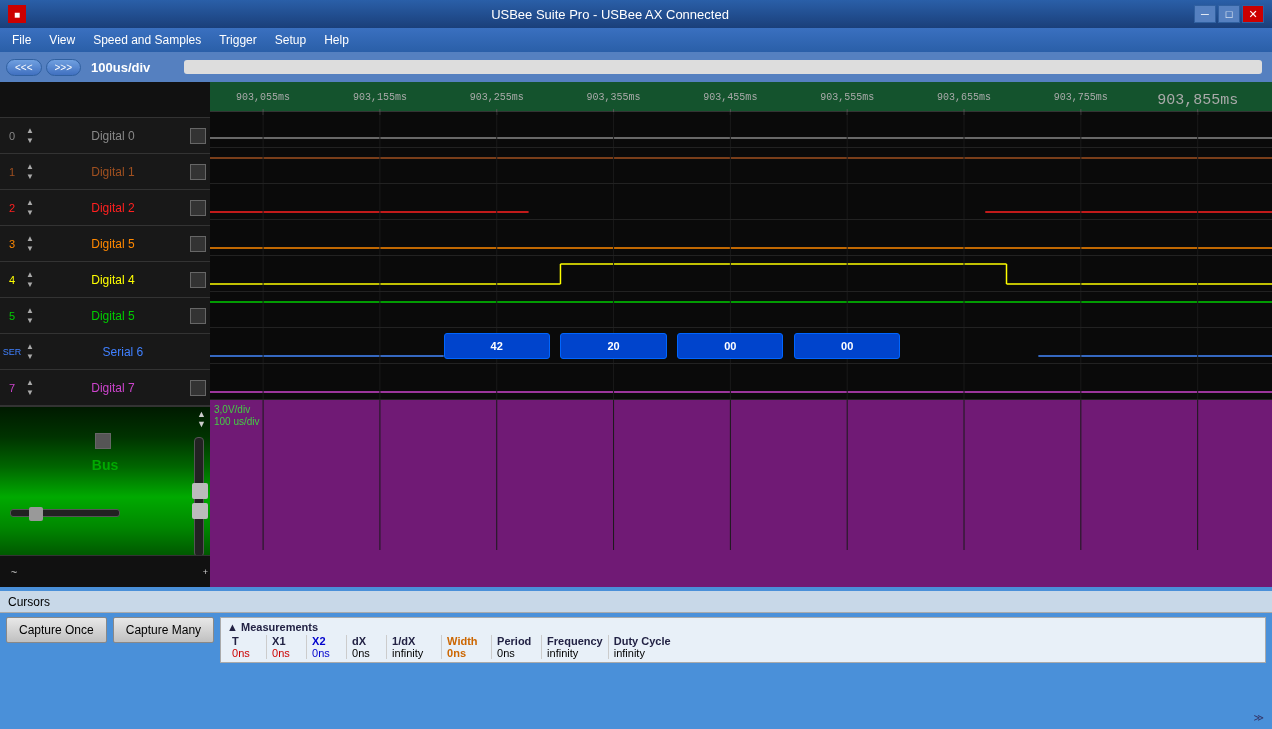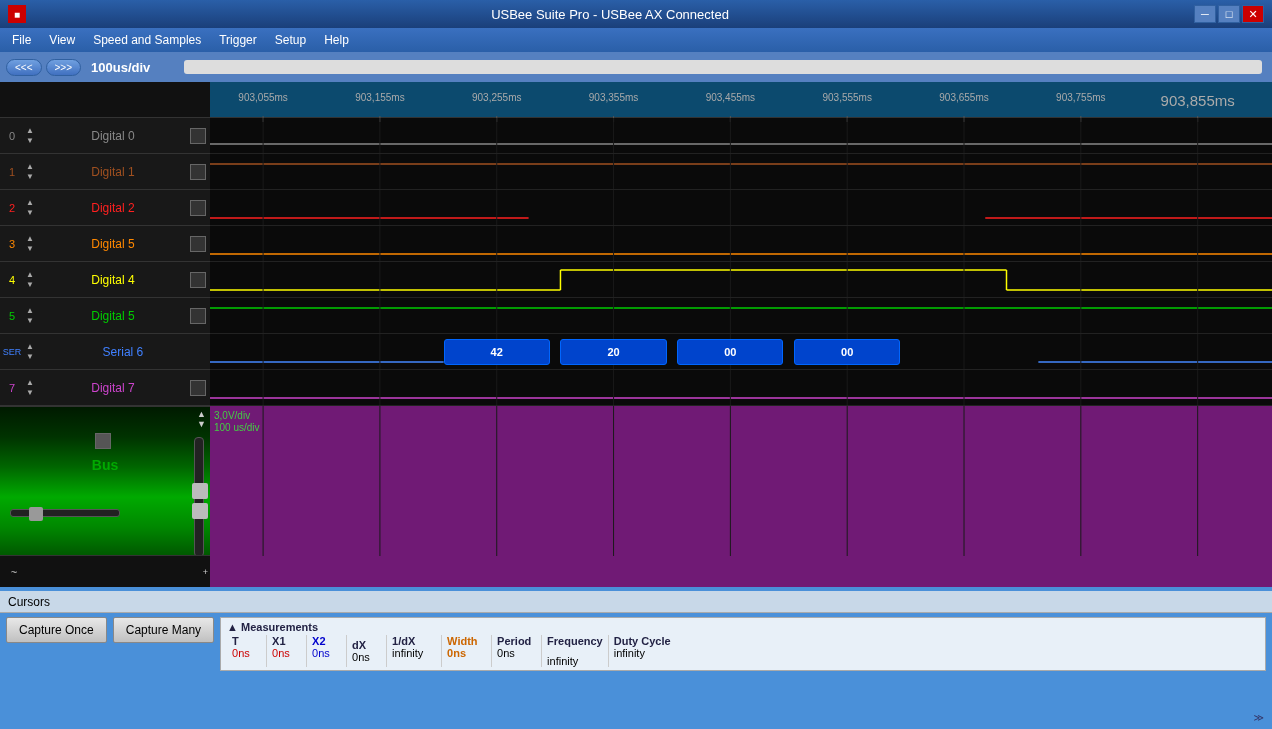--- a/index.html
+++ b/index.html
@@ -422,21 +422,21 @@
         <div style="color:#ccc;width:20px;text-align:center;font-size:11px;">~</div>
         <div style="flex:1;text-align:center;"></div>
         <div style="color:#ccc;font-size:9px;margin-right:2px;">+</div>
       </div>
     </div>
 
   </div>
 
   <div id="waveform-area" style="flex:1;background:#0a0a0a;position:relative;overflow:hidden;">
 
-    <div id="timeline-header" style="height:36px;background:#0c4a6e;border-bottom:1px solid #333;position:relative;">
+    <div id="timeline-header" style="height:30px;background:#14532d;border-bottom:1px solid #333;position:relative;font-family:Liberation Mono, monospace;">
       <span class="time-tick" style="position:absolute;left:5%;font-size:10px;color:#aaa;top:10px;">903,055ms</span>
       <span class="time-tick" style="position:absolute;left:16%;font-size:10px;color:#aaa;top:10px;">903,155ms</span>
       <span class="time-tick" style="position:absolute;left:27%;font-size:10px;color:#aaa;top:10px;">903,255ms</span>
       <span class="time-tick" style="position:absolute;left:38%;font-size:10px;color:#aaa;top:10px;">903,355ms</span>
       <span class="time-tick" style="position:absolute;left:49%;font-size:10px;color:#aaa;top:10px;">903,455ms</span>
       <span class="time-tick" style="position:absolute;left:60%;font-size:10px;color:#aaa;top:10px;">903,555ms</span>
       <span class="time-tick" style="position:absolute;left:71%;font-size:10px;color:#aaa;top:10px;">903,655ms</span>
       <span class="time-tick" style="position:absolute;left:82%;font-size:10px;color:#aaa;top:10px;">903,755ms</span>
       <span class="time-tick" style="position:absolute;left:93%;font-size:15px;color:#aaa;top:10px;">903,855ms</span>
 
@@ -650,21 +650,21 @@
             <span>infinity</span>
           </div>
           <div class="meas-col" style="display:flex;flex-direction:column;min-width:50px;padding:0 5px;border-right:1px solid #ccc;font-size:11px;">
             <span class="meas-header" style="color:#cc6600;font-weight:bold;">Width</span>
             <span style="color:#cc6600;font-weight:bold;">0ns</span>
           </div>
           <div class="meas-col" style="display:flex;flex-direction:column;min-width:50px;padding:0 5px;border-right:1px solid #ccc;font-size:11px;">
             <span class="meas-header">Period</span>
             <span>0ns</span>
           </div>
-          <div class="meas-col" style="display:flex;flex-direction:column;min-width:65px;padding:0 5px;border-right:1px solid #ccc;font-size:11px;gap:8px;">
+          <div class="meas-col" style="display:flex;flex-direction:column;min-width:65px;padding:0 5px;border-right:1px solid #ccc;font-size:11px;">
             <span class="meas-header">Frequency</span>
             <span>infinity</span>
           </div>
           <div class="meas-col" style="display:flex;flex-direction:column;min-width:65px;padding:0 5px;font-size:11px;">
             <span class="meas-header">Duty Cycle</span>
             <span>infinity</span>
           </div>
         </div>
       </div>
     </div>

